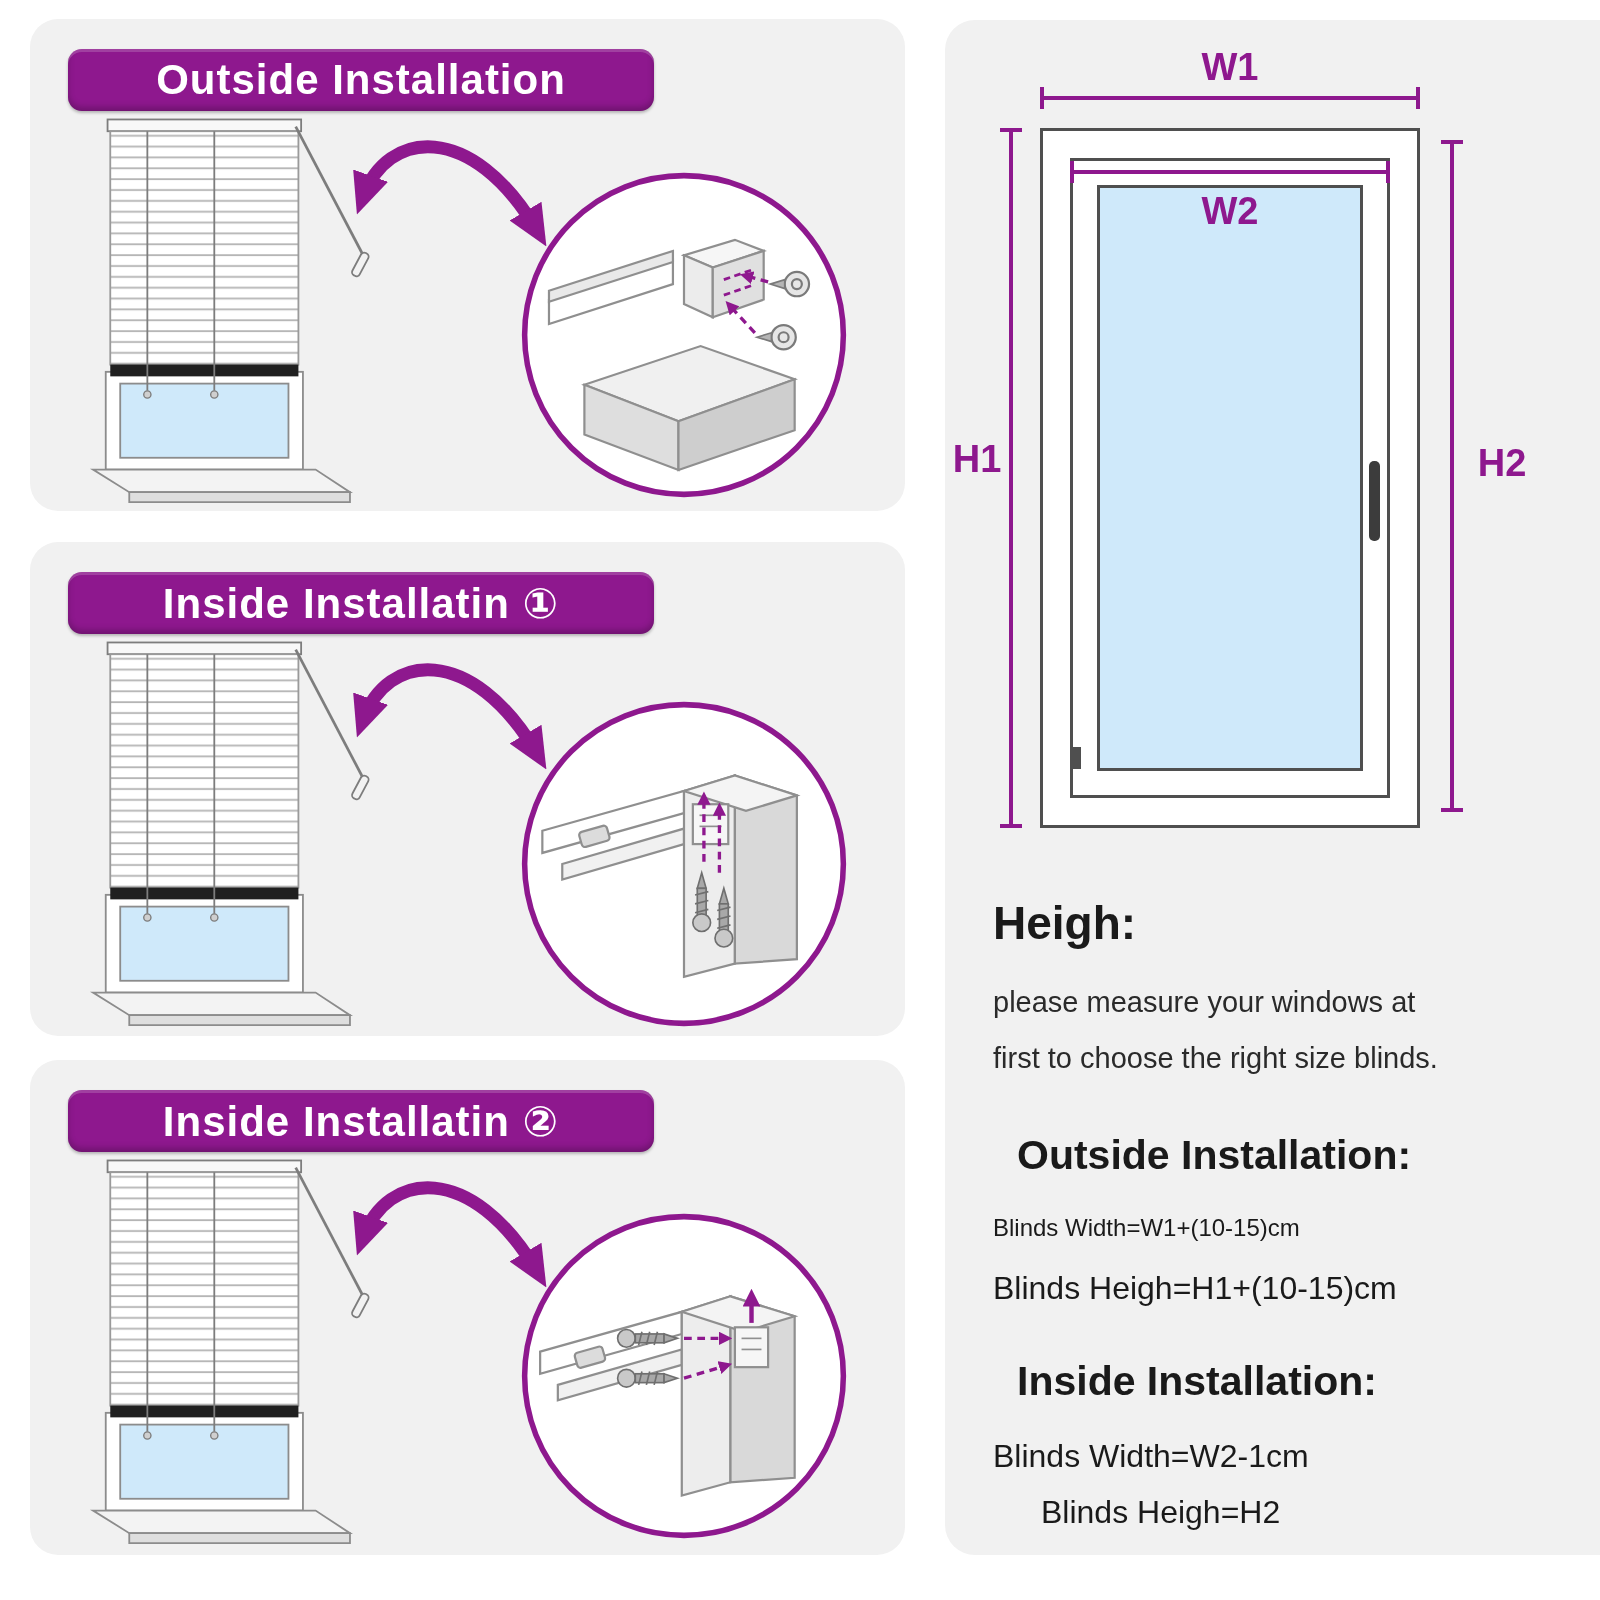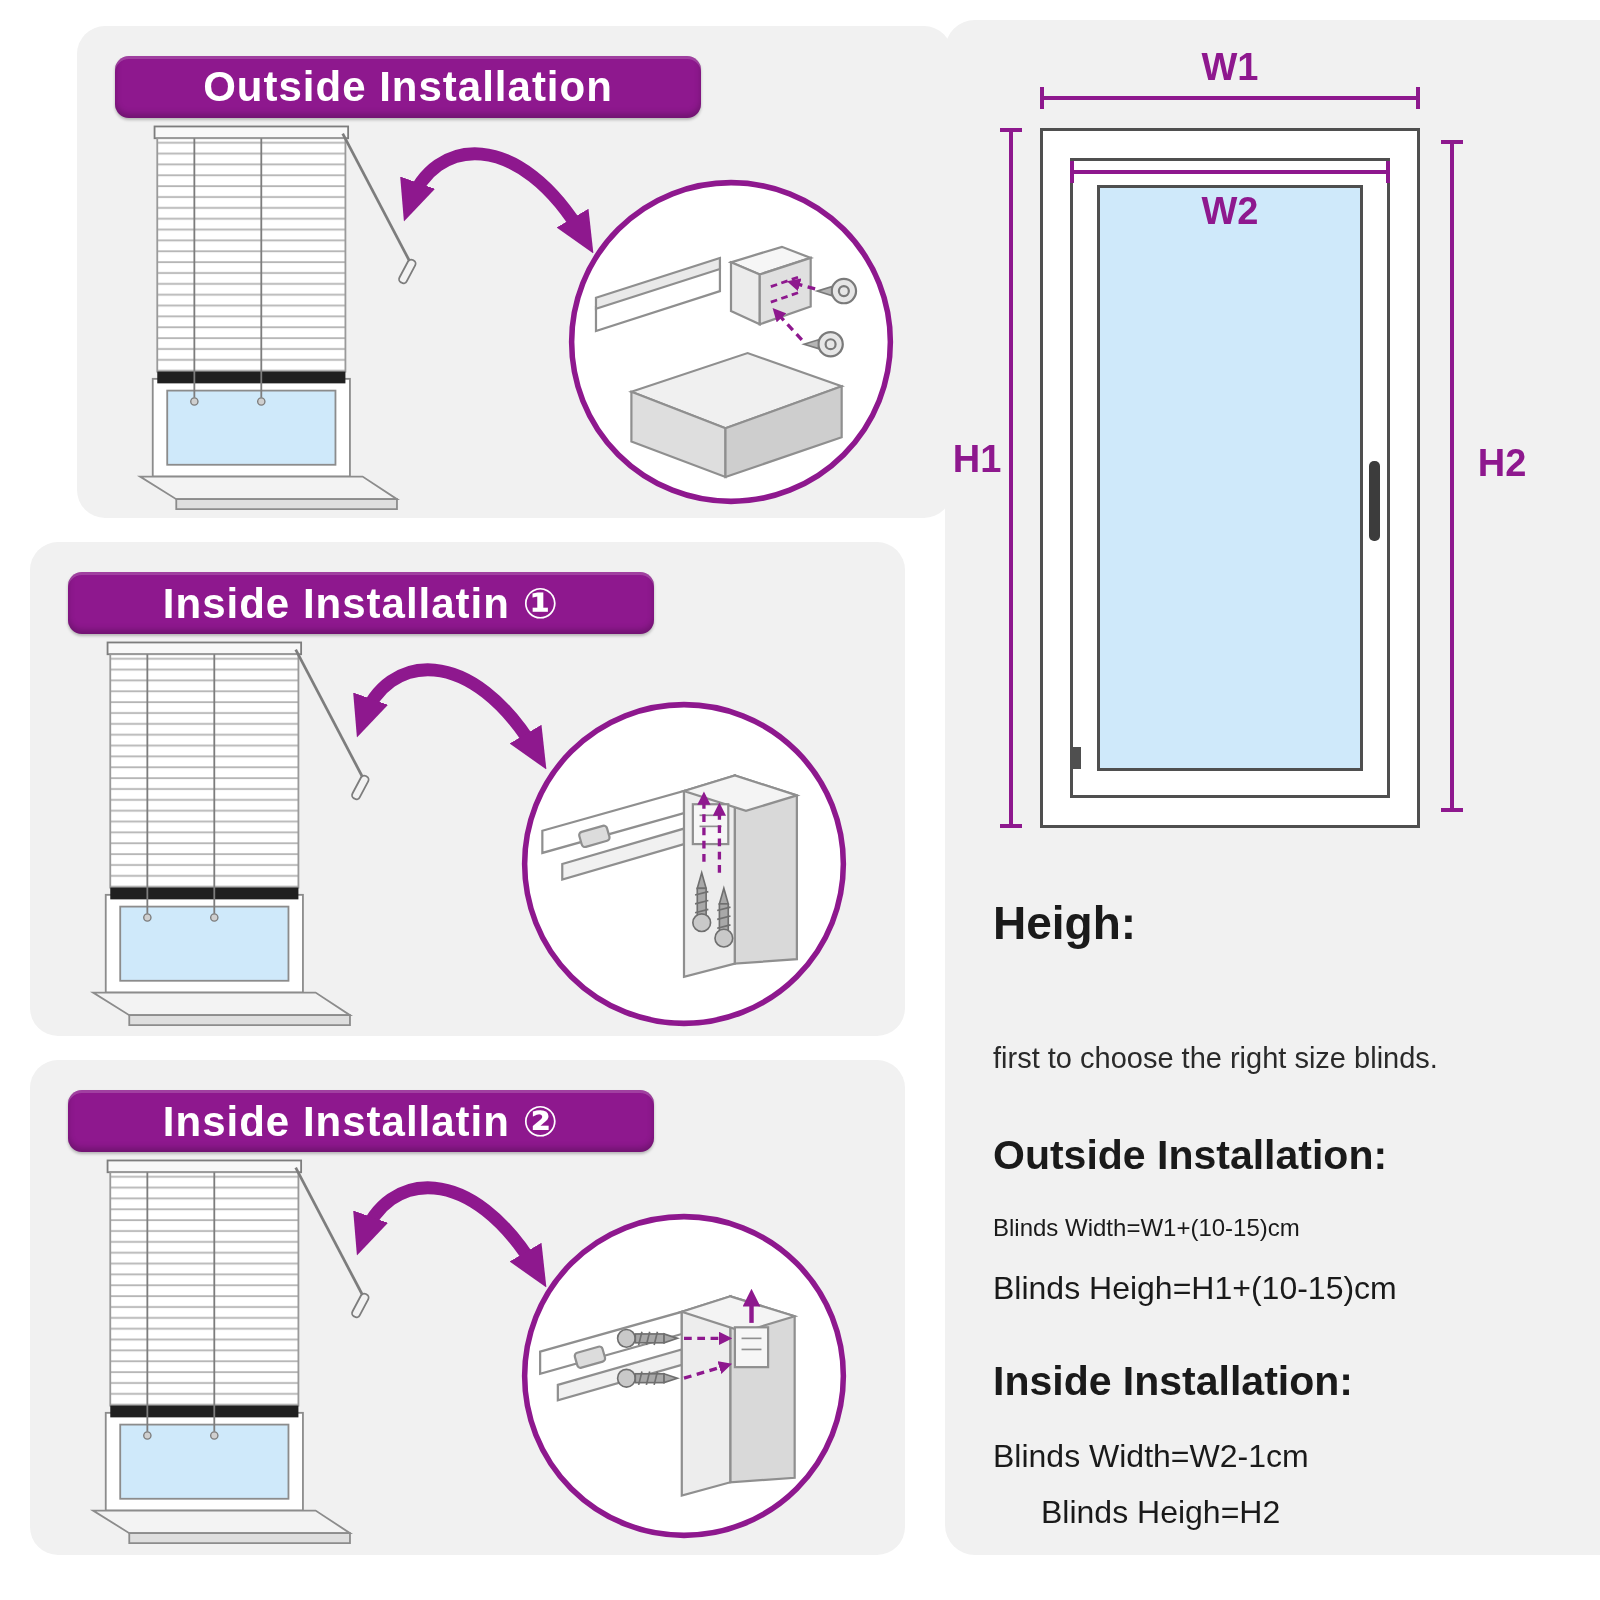--- a/index.html
+++ b/index.html
@@ -3,21 +3,21 @@
 <meta charset="utf-8">
 <title>Blinds Installation Guide</title>
 <style>
   * { margin:0; padding:0; box-sizing:border-box; }
   html,body { width:1600px; height:1600px; background:#ffffff;
     font-family:"Liberation Sans","DejaVu Sans",sans-serif; }
   .page { position:relative; width:1600px; height:1600px; background:#fff; overflow:hidden; }
 
   
   .panel { position:absolute; left:30px; width:875px; background:var(--panel-bg,#F1F1F1); border-radius:28px; }
-  .p1 { top:26px;  height:492px;margin-left:47px; }
+  .p1 { top:19px;  height:492px; }
   .p2 { top:542px; height:494px; }
   .p3 { top:1060px;height:495px; }
 
   .banner { position:absolute; left:38px; top:30px; width:586px; height:62px; border-radius:14px;
     background:var(--accent,#8E188E);
     box-shadow: inset 0 3px 0 rgba(255,255,255,.18), inset 0 -4px 6px rgba(0,0,0,.22), 0 2px 3px rgba(0,0,0,.25);
     display:flex; align-items:center; justify-content:center; }
   .banner-text { color:var(--banner-text,#fff); font-size:42px; font-weight:bold; letter-spacing:1px; white-space:nowrap; }
 
   .blind-svg  { position:absolute; left:52px;  top:86px;  width:308px; height:398px; }
@@ -55,21 +55,21 @@
   .dim-label { position:absolute; color:var(--accent,#8E188E); font-weight:bold; font-size:38px; white-space:nowrap; }
   .lbl-w1 { left:95px;  top:26px;  width:380px; text-align:center; }
   .lbl-w2 { left:125px; top:170px; width:320px; text-align:center; }
   .lbl-h1 { left:2px;   top:418px; width:60px;  text-align:center; }
   .lbl-h2 { left:522px; top:422px; width:70px;  text-align:center; }
 
   .txt { position:absolute; white-space:nowrap; color:#1a1a1a; }
   .note-h  { left:48px; top:876px;  font-size:46px; font-weight:bold; }
   .note-l1 { left:48px; top:966px;  font-size:29px; color:#2a2a2a; }
   .note-l2 { left:48px; top:1022px; font-size:29px; color:#2a2a2a;text-align:right; }
-  .sec-h   { font-size:41px; font-weight:bold; }
+  .sec-h   { font-size:41px; font-weight:bold;margin-left:24px; }
   .out-h   { left:48px; top:1112px; }
   .out-f1  { left:48px; top:1194px; font-size:24px; }
   .out-f2  { left:48px; top:1250px; font-size:32px; }
   .in-h    { left:48px; top:1338px; }
   .in-f1   { left:48px; top:1418px; font-size:32px; }
   .in-f2   { left:48px; top:1474px; font-size:32px;margin-left:48px; }
 </style>
 </head>
 <body>
 
@@ -254,20 +254,21 @@
     <div class="dim dim-h dim-w2"></div>
     <div class="dim dim-v dim-h1"></div>
     <div class="dim dim-v dim-h2"></div>
 
     <span class="dim-label lbl-w1">W1</span>
     <span class="dim-label lbl-w2">W2</span>
     <span class="dim-label lbl-h1">H1</span>
     <span class="dim-label lbl-h2">H2</span>
 
     <span class="txt note-h">Heigh:</span>
+    <span class="txt note-l1">please measure your windows at</span>
     <span class="txt note-l2">first to choose the right size blinds.</span>
 
     <span class="txt sec-h out-h">Outside Installation:</span>
     <span class="txt out-f1">Blinds Width=W1+(10-15)cm</span>
     <span class="txt out-f2">Blinds Heigh=H1+(10-15)cm</span>
 
     <span class="txt sec-h in-h">Inside Installation:</span>
     <span class="txt in-f1">Blinds Width=W2-1cm</span>
     <span class="txt in-f2">Blinds Heigh=H2</span>
 

